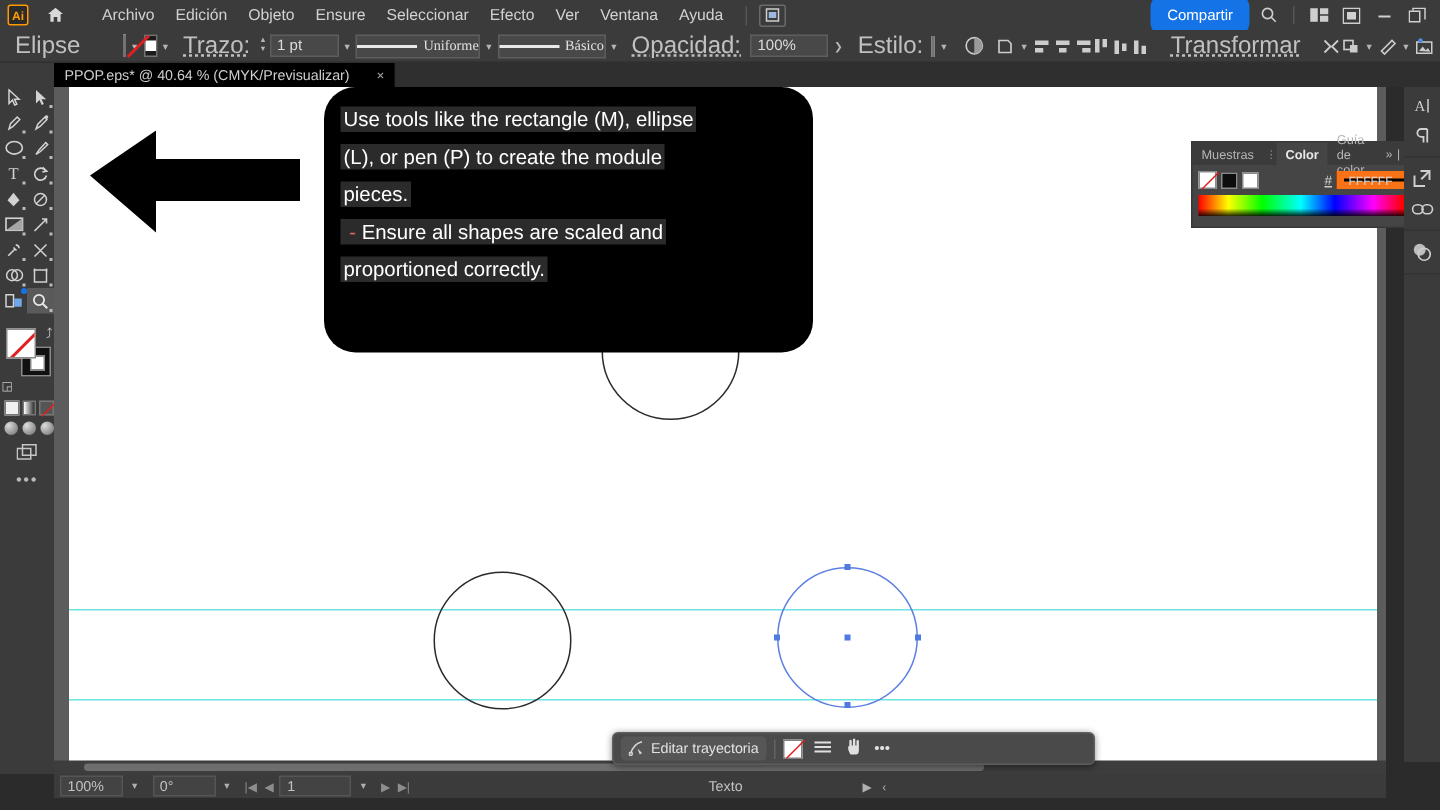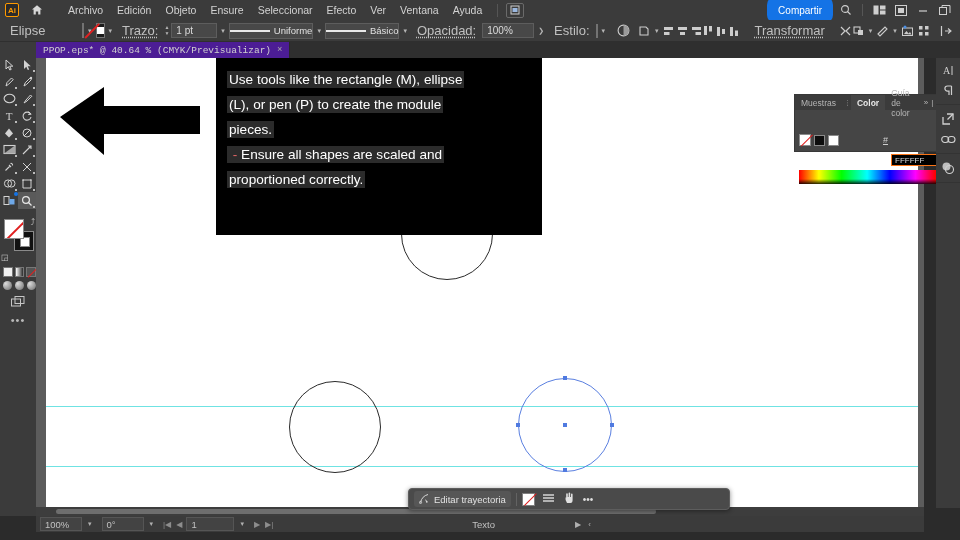--- a/index.html
+++ b/index.html
@@ -39,21 +39,21 @@
   .mb-icon { width: 18px; height: 16px; display: flex; align-items: center;
     justify-content: center; color: #cfcfcf; font-size: 11px; }
   .vsep { width: 1px; height: 12px; background: #565656; margin: 0 3px; }
 
   
   .controlbar {
     position: absolute; left: 0; top: 20px; width: 960px; height: 22px;
     background: #3b3b3b; border-bottom: 1px solid #2f2f2f;
     display: flex; align-items: center; padding: 0 4px;
   }
-  .cb-label { font-size: 13px; color: #c0c0c0; padding: 0 6px; }
+  .cb-label { font-size: 16px; color: #c0c0c0; padding: 0 6px; }
   .cb-label-ul { text-decoration: underline dotted; text-underline-offset: 2px; }
   .swatch-none {
     width: 15px; height: 15px; background: #fff; border: 1px solid #737373; position: relative;
   }
   .swatch-none::after {
     content: ''; position: absolute; left: -1px; top: 6px; width: 20px; height: 1.5px;
     background: #e02020; transform: rotate(-45deg); transform-origin: center;
   }
   .swatch-stroke {
     width: 15px; height: 15px; background: #1c1c1c; border: 1px solid #737373;
@@ -62,39 +62,39 @@
   .swatch-stroke i { display:block; width: 7px; height: 7px; background: #fff; }
   .swatch-white { width: 14px; height: 14px; background: #f2f2f2; border: 1px solid #737373; }
   .caret { font-size: 7px; color: #b5b5b5; padding: 0 4px; }
   .cb-field {
     background: #484848; border: 1px solid #5d5d5d; height: 15px; min-width: 46px;
     display: flex; align-items: center; padding: 0 4px; font-size: 10px; color: #dcdcdc;
   }
   .cb-combo {
     background: #484848; border: 1px solid #5d5d5d; height: 16px; width: 92px;
     display: flex; align-items: center; justify-content: center; gap: 4px;
-    font-size: 9.5px; color: #e0e0e0; position: relative;
+    font-size: 9.5px; color: #e0e0e0; position: relative; font-family: Liberation Serif, serif;
   }
   .cb-combo .line { width: 40px; height: 2px; background: #e8e8e8; }
   .stepper { display: flex; flex-direction: column; gap: 1px; margin-right: 2px; }
   .stepper span { font-size: 5px; line-height: 5px; color: #b5b5b5; }
   .cb-icon {
     width: 20px; height: 18px; display: flex; align-items: center; justify-content: center;
     color: #cdcdcd; font-size: 11px;
   }
   .cb-sep { width: 1px; height: 14px; background: #555; margin: 0 4px; }
 
   
   .tabbar {
     position: absolute; left: 36px; top: 42px; width: 924px; height: 16px;
     background: #2f2f2f; display: flex; align-items: flex-end;
   }
   .doc-tab {
-    background: #4c1d95; height: 16px; display: flex; align-items: center; gap: 6px;
-    padding: 0 7px; font-size: 9.5px; color: #cfcfcf; border-right: 1px solid #2a2a2a; font-family: Liberation Mono, monospace;
+    background: #000000; height: 16px; display: flex; align-items: center; gap: 18px;
+    padding: 0 7px; font-size: 9.5px; color: #cfcfcf; border-right: 1px solid #2a2a2a;
   }
   .tab-close { font-size: 9px; color: #a8a8a8; }
 
   
   .toolbar {
     position: absolute; left: 0; top: 42px; width: 36px; height: 474px;
     background: #3b3b3b; padding-top: 14px;
   }
   .tool-grid { display: grid; grid-template-columns: 18px 18px; }
   .tool {
@@ -216,22 +216,22 @@
     gap: 3px; padding-right: 4px; font-size: 8px; color: #b6b6b6; }
   .cp-body { padding: 4px; }
   .cp-row { display: flex; align-items: center; gap: 3px; }
   .cp-sw-none { width: 12px; height: 12px; background: #fff; border: 1px solid #8a8a8a; position: relative; }
   .cp-sw-none::after { content:''; position:absolute; left:-1px; top:5px; width:16px; height:1.3px;
     background:#e02020; transform:rotate(-45deg); }
   .cp-sw-k { width: 11px; height: 11px; background: #0d0d0d; border: 1px solid #8a8a8a; }
   .cp-sw-w { width: 11px; height: 11px; background: #fff; border: 1px solid #8a8a8a; }
   .cp-hex { margin-left: auto; display: flex; align-items: center; gap: 3px; }
   .cp-hash { font-size: 9px; color: #cfcfcf; text-decoration: underline; }
-  .cp-hexfield { background: #000000; border: 1px solid #f97316; width: 50px; height: 12px;
-    font-size: 8px; color: #dadada; display: flex; align-items: center; padding: 0 3px; margin-top: 40px; }
+  .cp-hexfield { background: #000000; border: 5px solid #f97316; width: 50px; height: 12px;
+    font-size: 8px; color: #dadada; display: flex; align-items: center; padding: 0 3px; }
   .cp-spectrum {
     margin-top: 4px; width: 142px; height: 14px;
     background: linear-gradient(90deg,
       #ff0000 0%, #ffff00 14%, #00ff00 30%, #00ffff 48%,
       #0000ff 64%, #ff00ff 82%, #ff0000 96%);
     position: relative;
   }
   .cp-spectrum::after {
     content:''; position:absolute; left:0; bottom:0; width:100%; height:5px;
     background: linear-gradient(to top, rgba(0,0,0,.85), rgba(0,0,0,0));
@@ -241,21 +241,21 @@
   }
   .dock-group { border-bottom: 1px solid #333; padding: 4px 0; }
   .dock-icon {
     width: 24px; height: 20px; display: flex; align-items: center; justify-content: center;
     color: #cfcfcf; font-size: 11px;
   }
 
   
   .ann-box {
     position: absolute; left: 216px; top: 58px; width: 326px; height: 177px;
-    background: #000; z-index: 60; padding: 9px 11px;
+    background: #000; z-index: 60; padding: 9px 11px; border-radius: 21px;
   }
   .ann-line {
     color: #ffffff; font-size: 13.6px; line-height: 25px;
     font-family: "Liberation Sans", sans-serif;
   }
   .ann-line span.hl { background: #2b2b2b; padding: 1px 2px; }
   .ann-dash { color: #e06666; }
   .ann-arrow { position: absolute; left: 60px; top: 87px; z-index: 61; }
 </style>
 </head>

